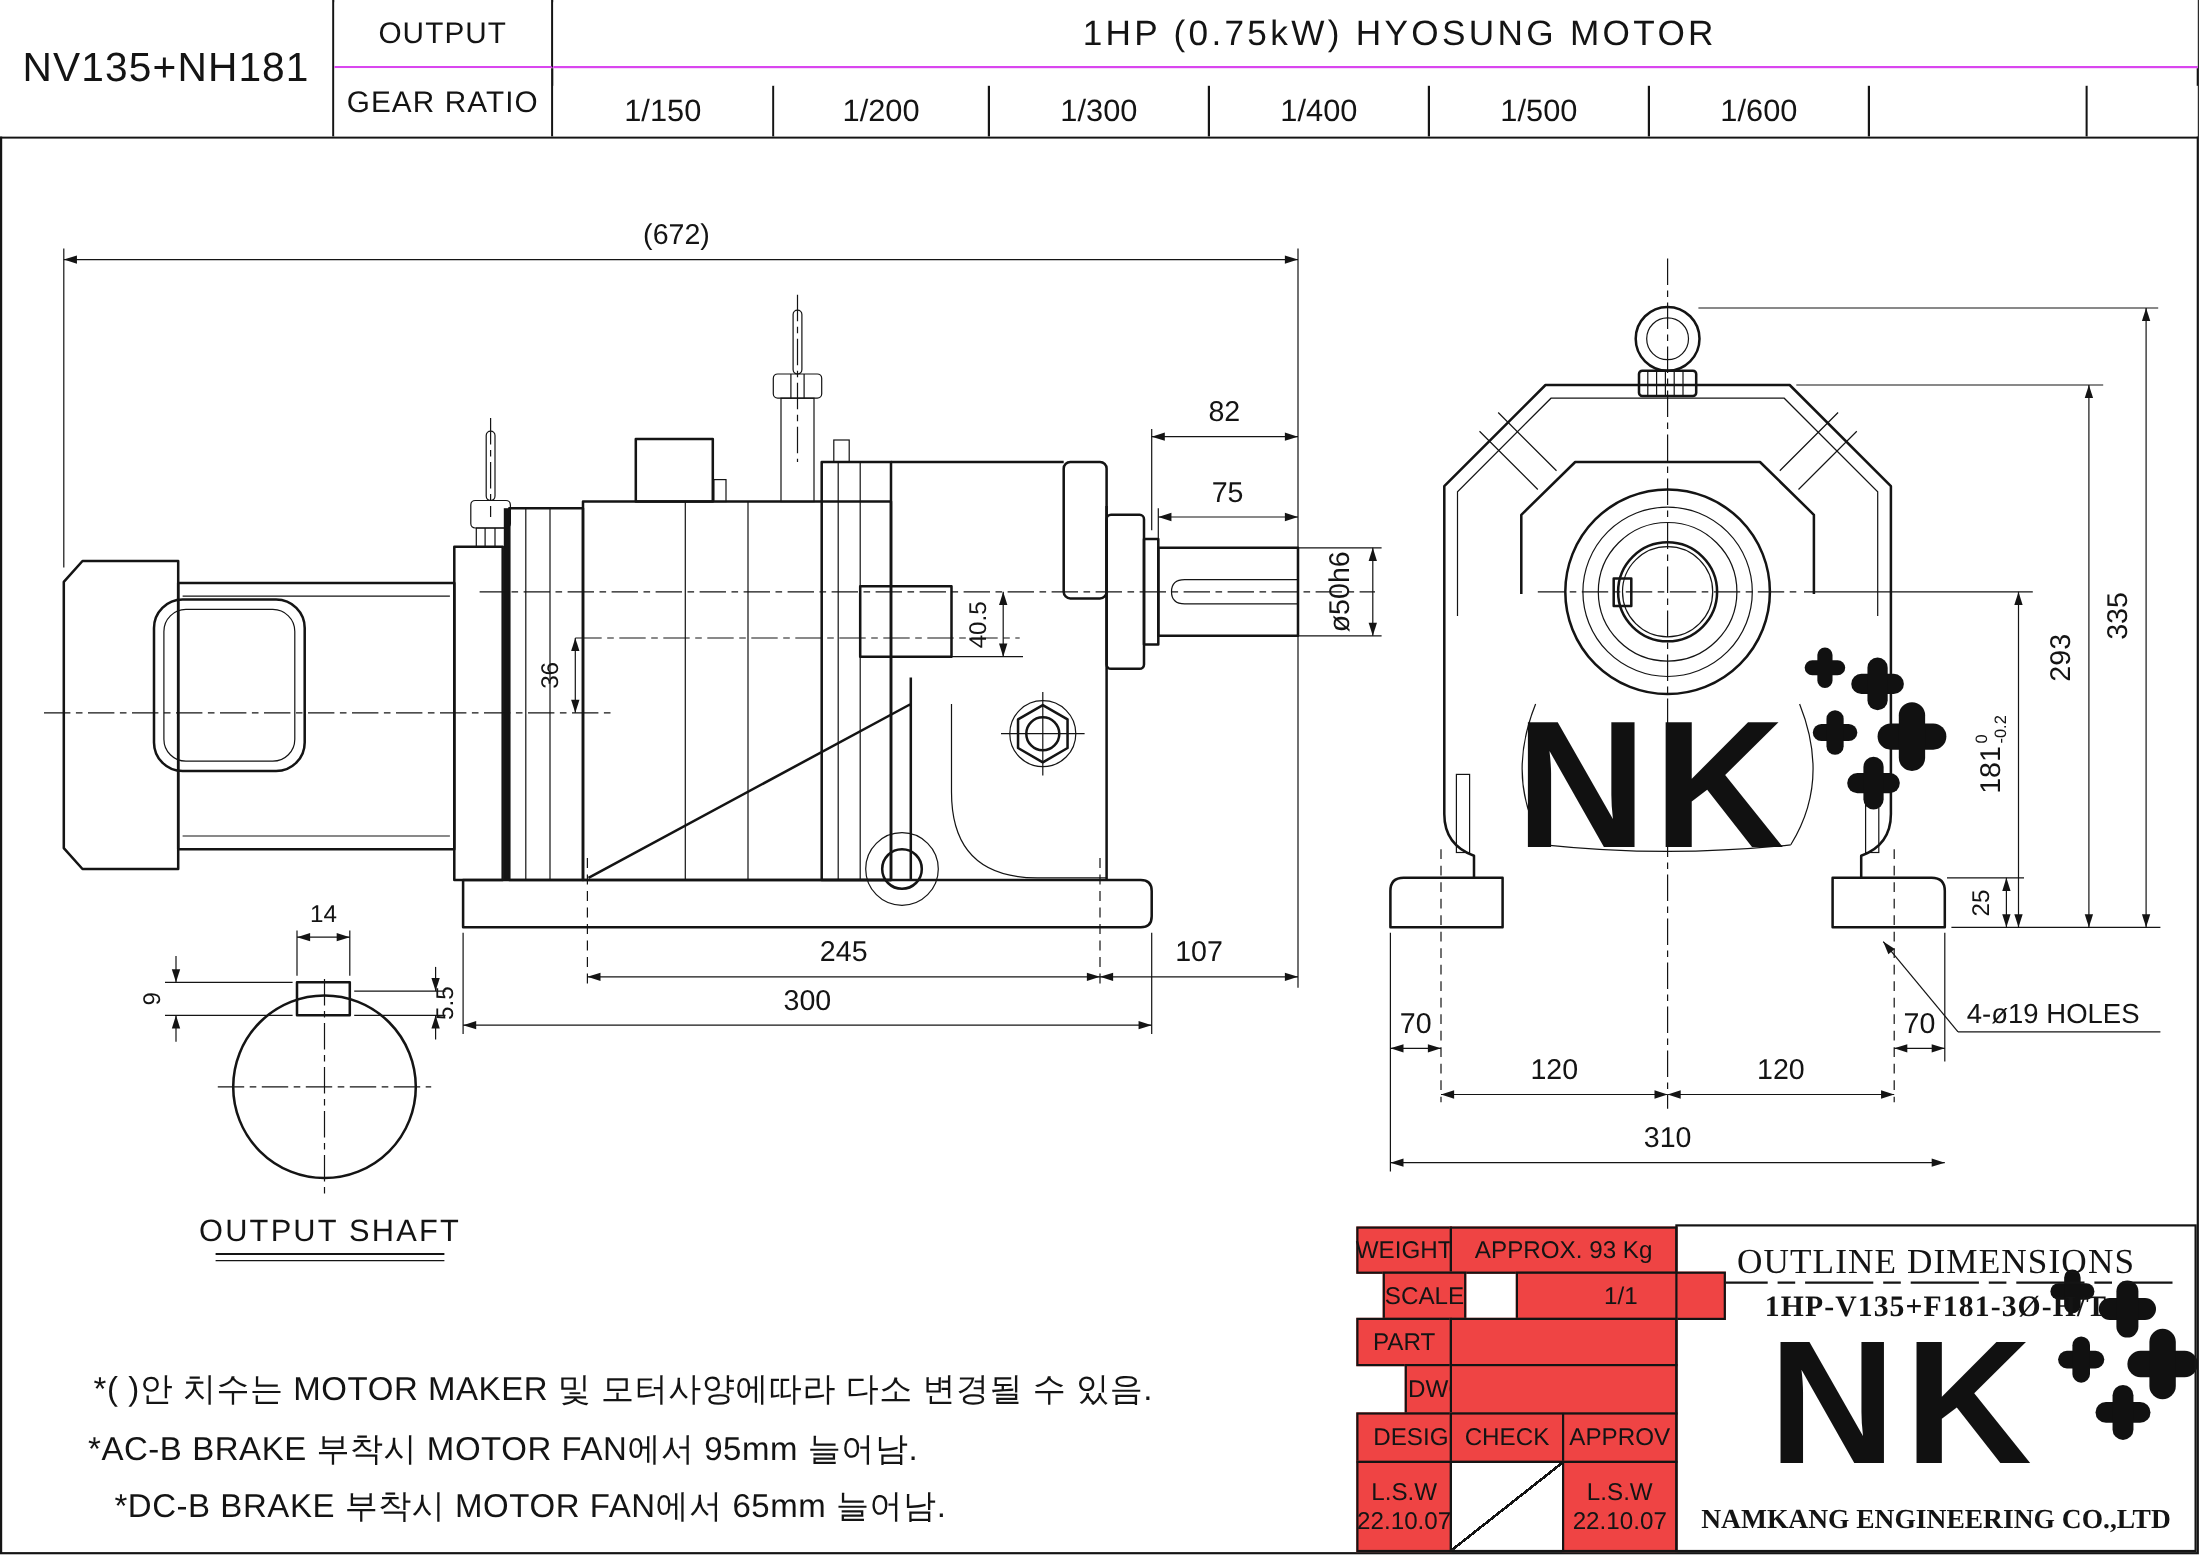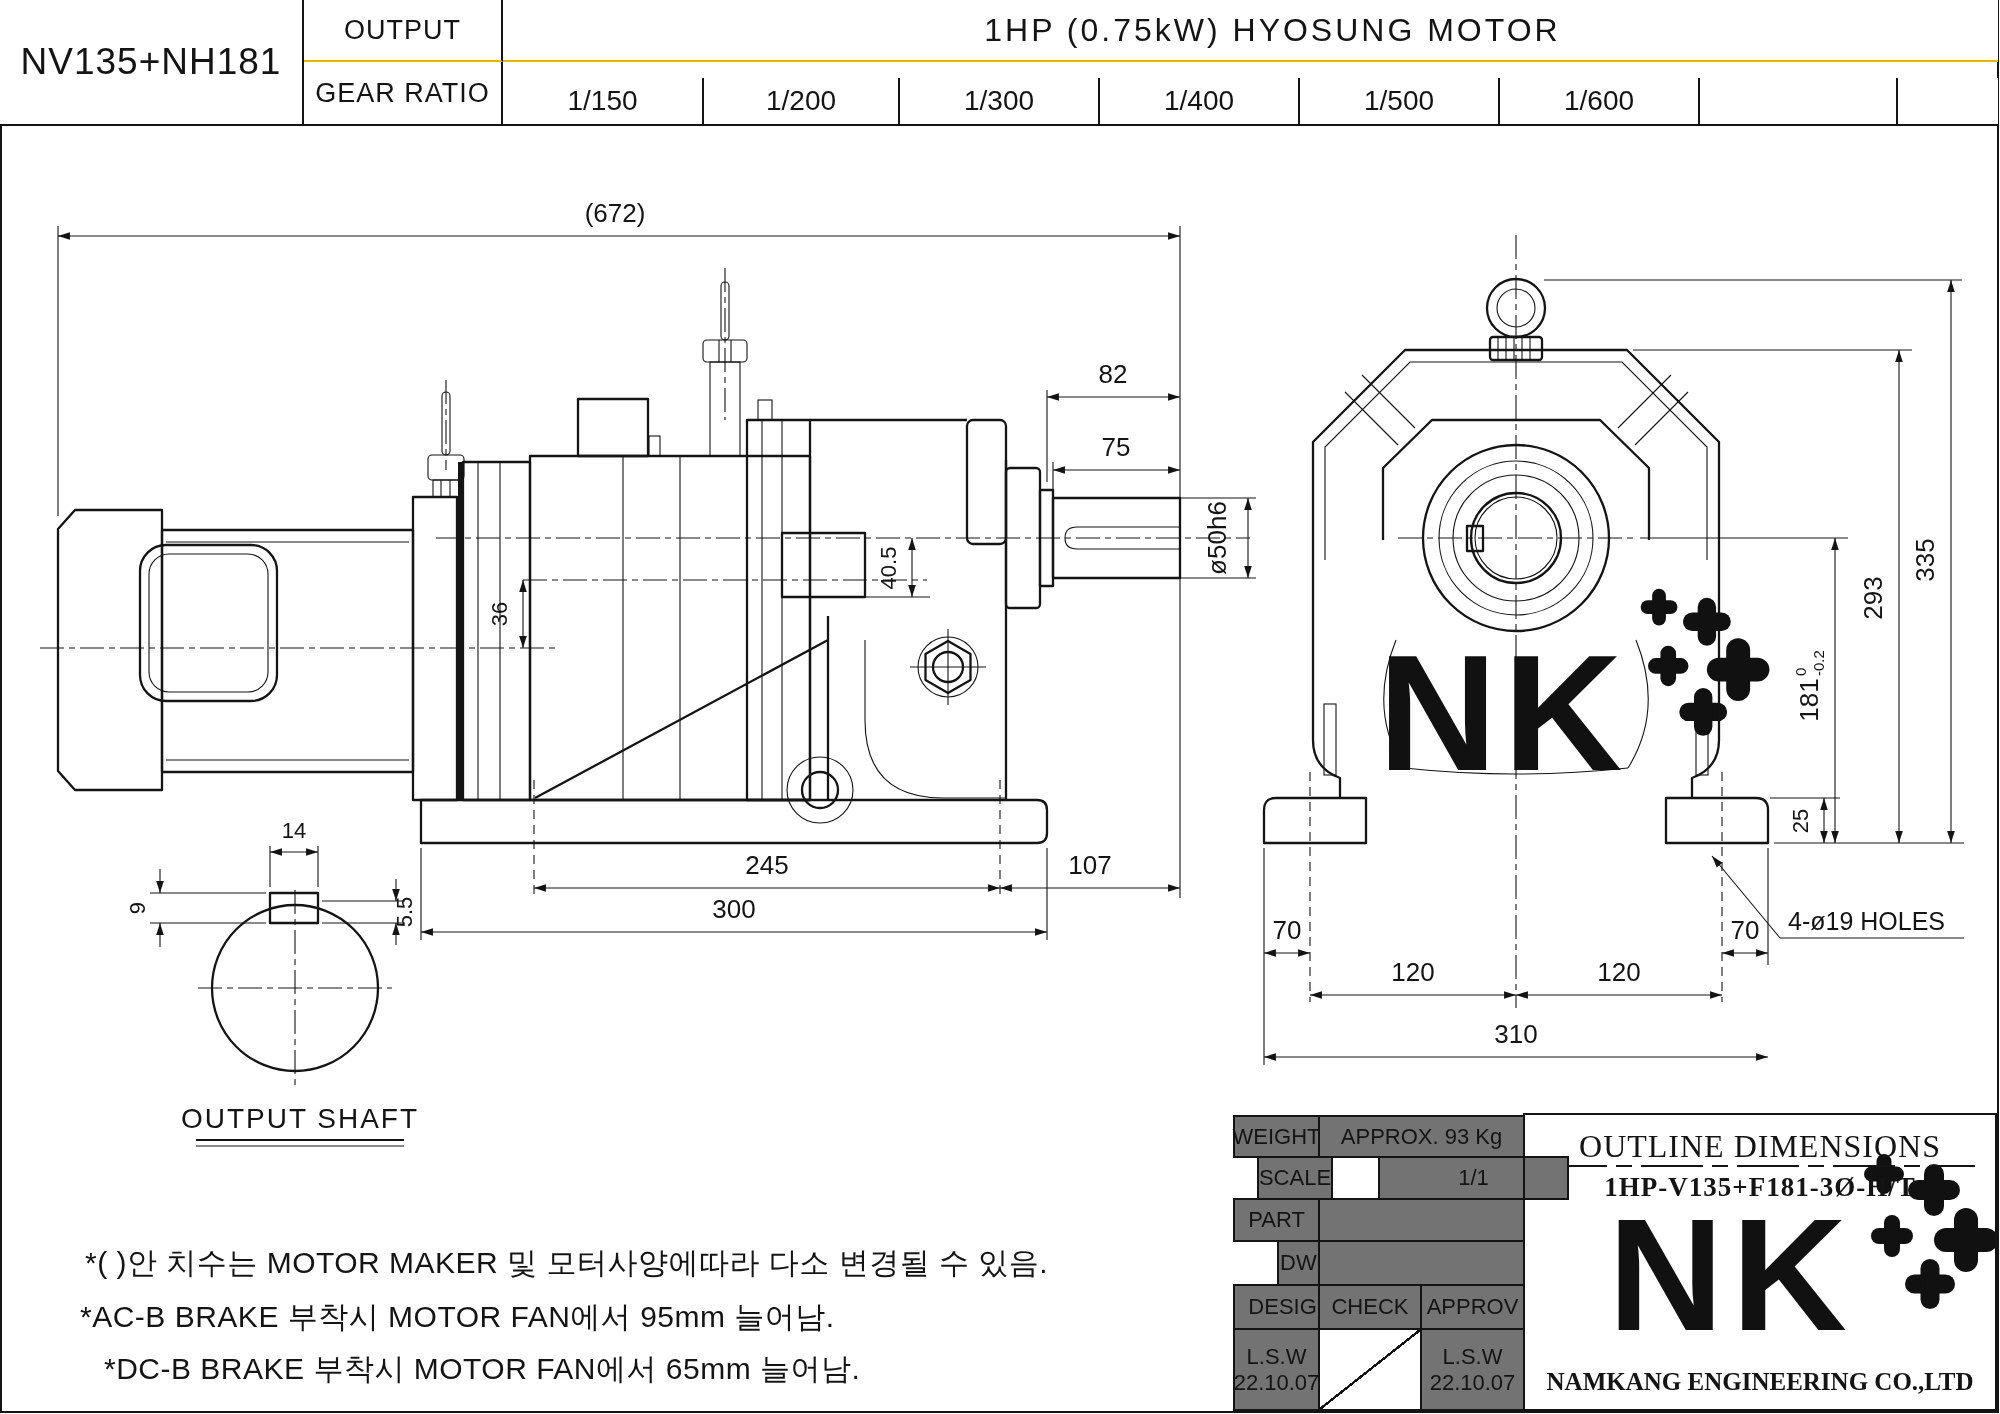--- a/index.html
+++ b/index.html
@@ -2,21 +2,21 @@
 <html><head>
 <meta charset="utf-8">
 <style>
   html,body{margin:0;padding:0;background:#fff;}
   body{width:2000px;height:1414px;position:relative;font-family:"Liberation Sans",sans-serif;color:#141414;overflow:hidden;}
   .sheet-border{position:absolute;left:0;top:0;width:1995px;height:1409px;border:2.5px solid #141414;}
   
   .hdr{position:absolute;left:0;top:0;width:1998px;height:124px;display:grid;
        grid-template-columns:304px 199px 201px 196px 200px 200px 200px 200px 198px 1fr;
        grid-template-rows:62px 1fr;border-bottom:2px solid #141414;}
-  .hdr .c{border-right:2px solid #141414;border-bottom:2px solid #eab308;display:flex;align-items:center;justify-content:center;background:#fff;}
+  .hdr .c{border-right:2px solid #141414;border-bottom:2px solid #d946ef;display:flex;align-items:center;justify-content:center;background:#fff;}
   .hdr .c.last{border-right:none;}
   .hdr .c.rowspan{grid-row:1 / span 2;border-bottom:none;}
   .hdr .c.colspan{grid-column:3 / span 8;border-right:none;}
   .hdr .c.nb{border-bottom:none;}
   .model{font-size:37px;letter-spacing:1px;}
   .hlabel{font-size:27px;letter-spacing:1px;}
   .hmotor{font-size:32px;letter-spacing:3px;padding-left:44px;}
   .hratio{font-size:28px;margin-top:16px;}
   
   svg.draw{position:absolute;left:0;top:0;}
@@ -24,21 +24,21 @@
   svg.draw .lw1{stroke:#141414;stroke-width:1.1;fill:none;}
   svg.draw .cl{stroke:#141414;stroke-width:1.1;fill:none;stroke-dasharray:24 5 6 5;}
   svg.draw .dsh{stroke:#141414;stroke-width:1.1;fill:none;stroke-dasharray:9 6;}
   svg.draw .dim{stroke:#141414;stroke-width:1.1;fill:none;}
   svg.draw text{fill:#141414;font-family:"Liberation Sans",sans-serif;font-size:26px;}
   svg.draw text.small{font-size:22px;}
   svg.draw .logoTxt{font-weight:bold;fill:#111;}
   
   .note{position:absolute;font-size:30px;letter-spacing:0.5px;white-space:nowrap;}
   
-  .tb{position:absolute;background:#737373;border:2px solid #141414;box-sizing:border-box;
+  .tb{position:absolute;background:#ef4444;border:2px solid #141414;box-sizing:border-box;
       display:flex;align-items:center;justify-content:center;font-size:22px;}
   .tb.twoline{flex-direction:column;line-height:26px;}
   .diag{background:linear-gradient(to bottom right,transparent calc(50% - 1.2px),#141414 calc(50% - 1.2px),#141414 calc(50% + 1.2px),transparent calc(50% + 1.2px));}
   .serif{font-family:"Liberation Serif",serif;}
   .docTitle{position:absolute;width:474px;text-align:center;font-size:32px;letter-spacing:1px;}
   .docNum{position:absolute;width:474px;text-align:center;font-size:27px;font-weight:bold;letter-spacing:1px;}
   .company{position:absolute;width:474px;text-align:center;font-size:25px;font-weight:bold;}
 </style>
 </head>
 <body>

